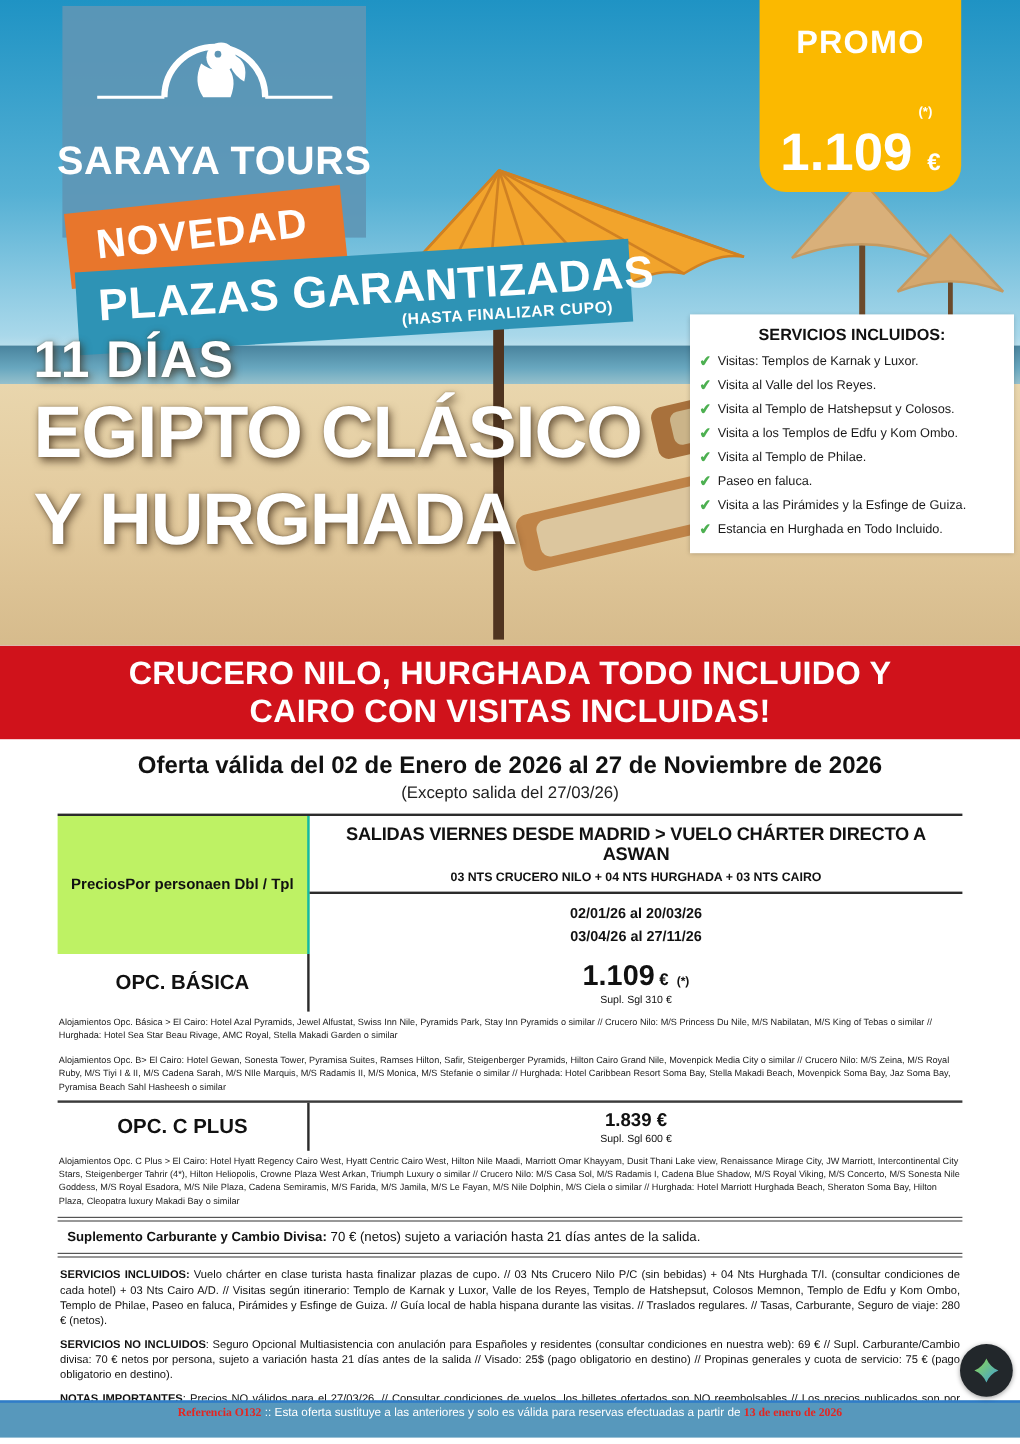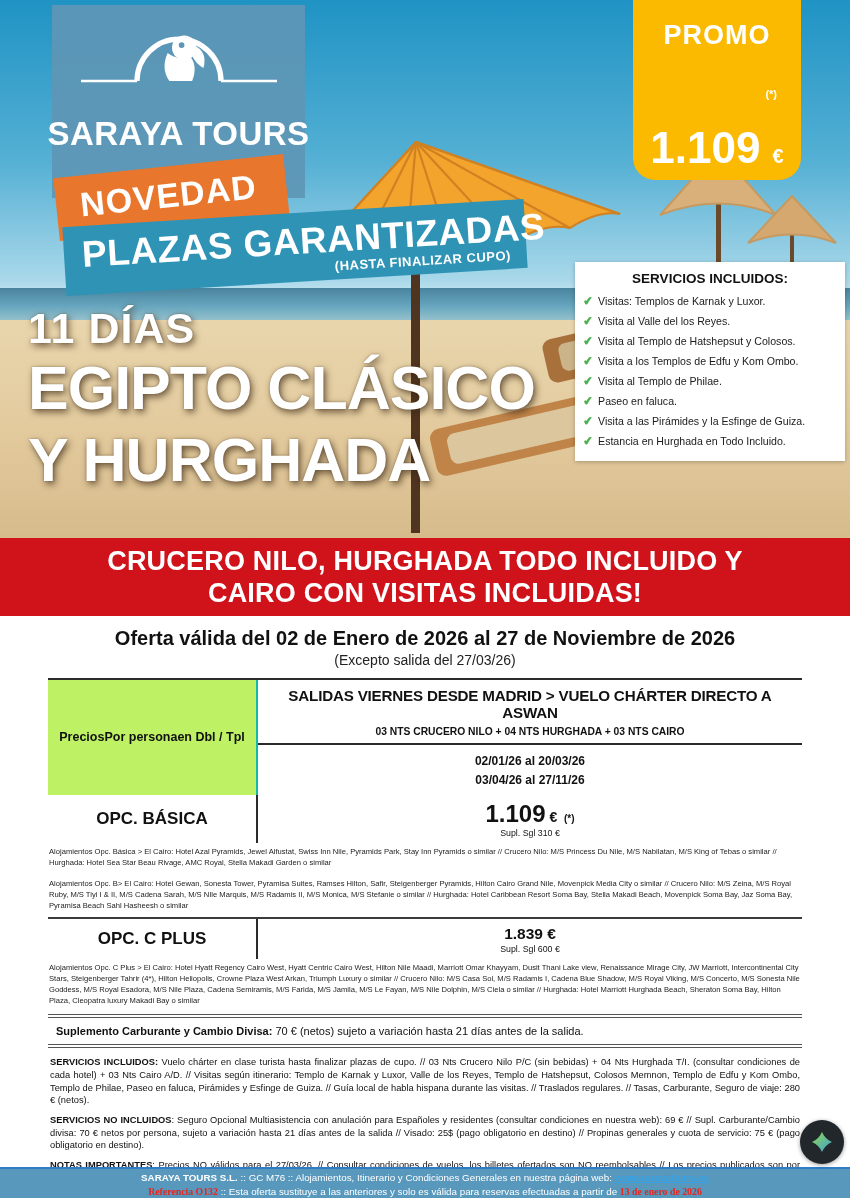--- a/index.html
+++ b/index.html
@@ -12,37 +12,37 @@
   .sea  { position:absolute; left:0; right:0; top:288px; height:34px; background:linear-gradient(180deg,#49839d 0%,#68a7bf 55%,#9cc4ce 100%); }
   .sand { position:absolute; left:0; right:0; top:320px; bottom:0; background:linear-gradient(180deg,#e9d6ad 0%,#e2c99c 55%,#d6bb8c 100%); }
   .beach-art { position:absolute; left:0; top:0; }
 
   
   .logo-box { position:absolute; left:52px; top:5px; width:253px; height:193px;
     background:rgba(94,150,181,.92); display:flex; flex-direction:column; align-items:center; justify-content:flex-start; padding-top:8px; }
   .logo-brand { color:#fff; font-weight:bold; font-size:33px; letter-spacing:.5px; margin-top:-6px; white-space:nowrap; }
 
   
-  .promo-box { position:absolute; left:633px; top:0; width:168px; height:180px; background:#fbb900;
+  .promo-box { position:absolute; left:633px; top:0; width:168px; height:160px; background:#fbb900;
     border-radius:0 0 22px 22px; color:#fff; text-align:center; }
   .promo-label { font-size:27px; font-weight:bold; letter-spacing:1px; margin-top:20px; }
   .promo-ast { position:absolute; right:24px; top:88px; font-size:11px; font-weight:bold; }
   .promo-price { position:absolute; left:0; right:0; bottom:10px; font-size:44px; font-weight:bold; line-height:1; }
   .promo-cur { font-size:20px; font-weight:bold; }
 
   
   .ribbon-novedad { position:absolute; left:56px; top:166px; background:#e8762c; color:#fff;
     font-weight:bold; font-size:34px; letter-spacing:1px; padding:10px 30px 14px 24px; transform:rotate(-6deg); }
   .ribbon-plazas { position:absolute; left:64px; top:213px; background:#2e93b5; color:#fff;
     padding:10px 16px 6px 18px; transform:rotate(-3.5deg); width:462px; }
   .ribbon-plazas .main { font-weight:bold; font-size:37px; letter-spacing:.5px; line-height:1; white-space:nowrap; }
   .ribbon-plazas .sub { text-align:right; font-weight:bold; font-size:13px; margin-top:1px; letter-spacing:.5px; }
 
   
-  .hero-title { position:absolute; left:28px; top:304px; color:#fff;
+  .hero-title { position:absolute; left:28px; top:276px; color:#fff;
     text-shadow:2px 3px 7px rgba(60,40,20,.75), 0 0 2px rgba(80,60,30,.5); }
   .ht1 { font-size:43px; font-weight:bold; letter-spacing:1px; }
   .ht2 { font-size:61px; font-weight:bold; letter-spacing:-1px; line-height:1.18; }
   .ht3 { font-size:61px; font-weight:bold; letter-spacing:-1px; line-height:1.15; }
 
   
   .svc-box { position:absolute; left:575px; top:262px; width:270px; background:#fff;
     padding:9px 8px 10px 8px; box-shadow:0 1px 4px rgba(0,0,0,.25); }
   .svc-title { text-align:center; font-weight:bold; font-size:13.5px; margin-bottom:6px; color:#111; }
   .svc-list { list-style:none; }
@@ -271,23 +271,20 @@
     </div>
   </div>
 
   <div class="terms">
     <p><b>SERVICIOS INCLUIDOS:</b><span> Vuelo chárter en clase turista hasta finalizar plazas de cupo. // 03 Nts Crucero Nilo P/C (sin bebidas) + 04 Nts Hurghada T/I. (consultar condiciones de cada hotel) + 03 Nts Cairo A/D. // Visitas según itinerario: Templo de Karnak y Luxor, Valle de los Reyes, Templo de Hatshepsut, Colosos Memnon, Templo de Edfu y Kom Ombo, Templo de Philae, Paseo en faluca, Pirámides y Esfinge de Guiza. // Guía local de habla hispana durante las visitas. // Traslados regulares. //  Tasas, Carburante, Seguro de viaje: 280 € (netos).</span></p>
     <p><b>SERVICIOS NO INCLUIDOS</b><span>: Seguro Opcional Multiasistencia con anulación para Españoles y residentes (consultar condiciones en nuestra web): 69 € // Supl. Carburante/Cambio divisa: 70 € netos por persona, sujeto a variación hasta 21 días antes de la salida // Visado: 25$ (pago obligatorio en destino) // Propinas generales y cuota de servicio: 75 € (pago obligatorio en destino).</span></p>
     <p><b>NOTAS IMPORTANTES</b><span>: Precios NO válidos para el 27/03/26.  // Consultar condiciones de vuelos, los billetes ofertados son NO reembolsables // Los precios publicados son por persona Doble o Triple // Oferta basada en condiciones especiales de contratación y cancelación en caso de desistimiento por parte del consumidor // Los precios finales pueden variar debido a modificaciones de tarifas, tasas, carburantes y/o cambios de divisas hasta 21 días antes de la salida.</span></p>
   </div>
 
   <div class="footer">
-    <div class="l1">
-      <b>SARAYA TOURS S.L.</b><span> :: GC M76 ::  Alojamientos, Itinerario y Condiciones Generales en nuestra página web:  </span><a>www.sarayatours.es</a>
-    </div>
     <div class="l2">
       <span class="red">Referencia O132</span><span> :: Esta oferta sustituye a las anteriores y solo es válida para reservas efectuadas a partir de </span><span class="red">13 de enero de 2026</span>
     </div>
   </div>
 
   <div class="widget-badge">
     <svg width="28" height="28" viewBox="0 0 42 42">
       <defs>
         <linearGradient id="wg" x1="0" y1="0" x2="1" y2="1">
           <stop offset="0" stop-color="#8fd94e"></stop>

